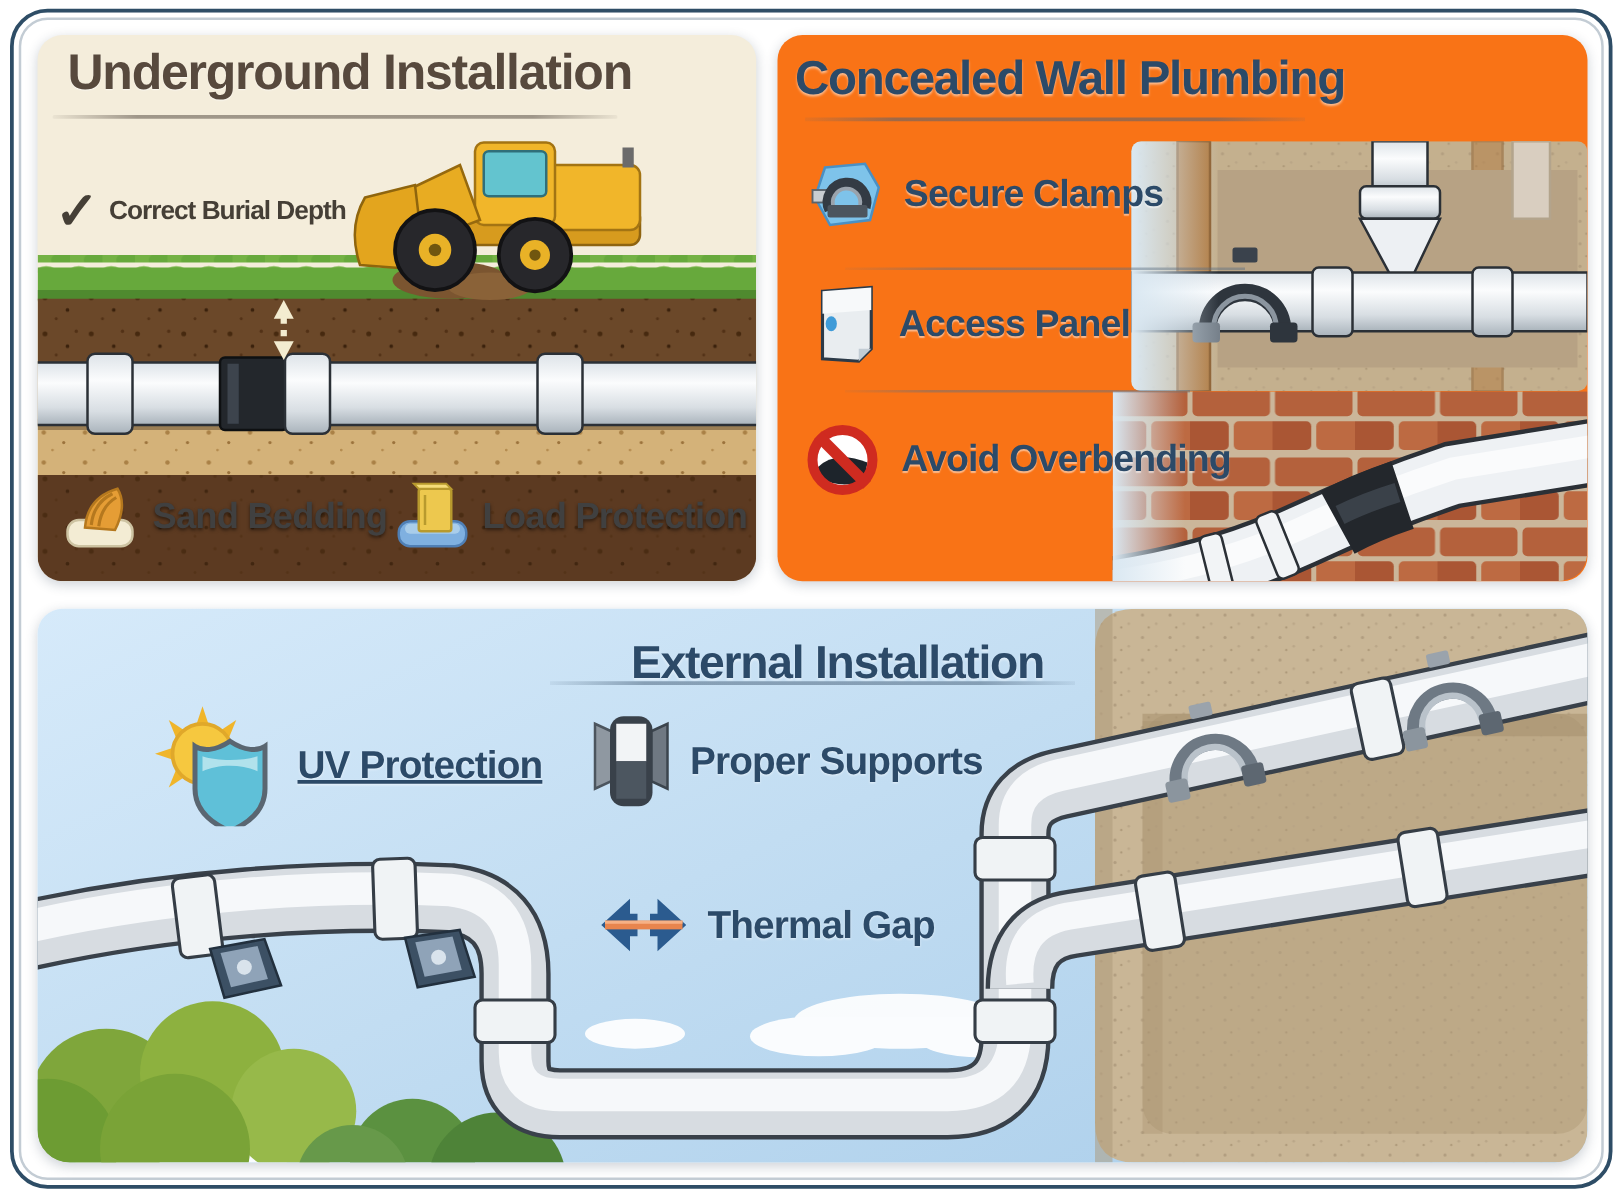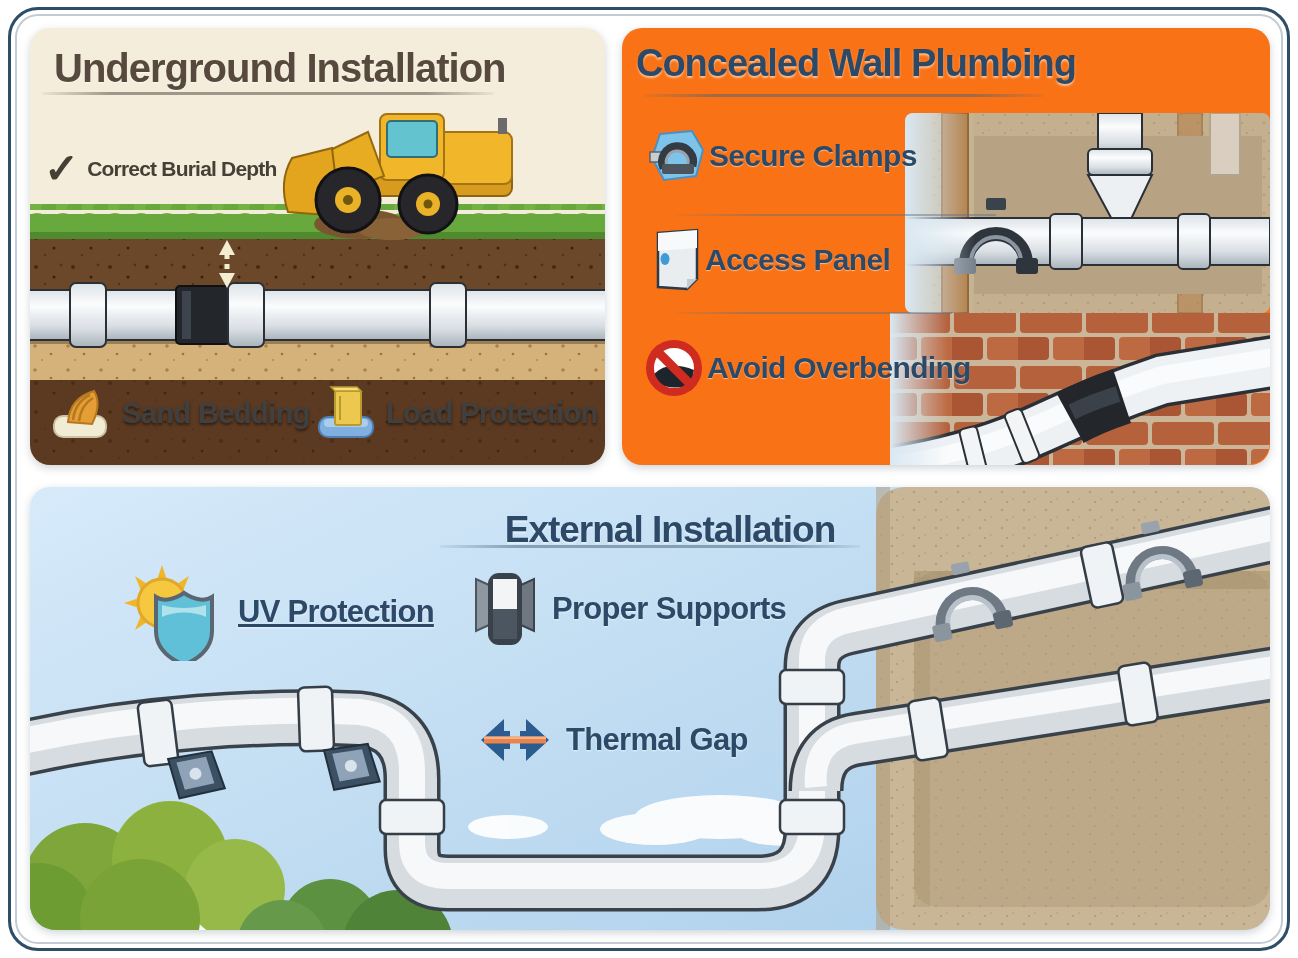--- a/index.html
+++ b/index.html
@@ -7,37 +7,37 @@
          font-family:"Liberation Sans",sans-serif;}
   .frame{position:absolute;left:8px;top:7px;width:1276px;height:938px;border:3px solid #2e4d66;
          border-radius:30px;box-shadow:inset 0 0 0 4px #ffffff, inset 0 0 0 6px #c3ccd4;}
   .panel{position:absolute;border-radius:20px;overflow:hidden;box-shadow:0 3px 9px rgba(40,60,80,.22);}
   .p1{left:30px;top:28px;width:575px;height:437px;background:#f4eddb;}
   .p2{left:622px;top:28px;width:648px;height:437px;background:#f97316;}
   .p3{left:30px;top:487px;width:1240px;height:443px;border-radius:20px 20px 26px 26px;
       background:linear-gradient(155deg,#d6eafa 0%,#c2ddf2 45%,#a9cdea 100%);}
   .art{position:absolute;left:0;top:0;width:100%;height:100%;display:block;}
 
-  .t1{position:absolute;left:24px;top:18px;font-size:40px;font-weight:bold;color:#57493d;
+  .t1{position:absolute;left:24px;top:8px;font-size:40px;font-weight:bold;color:#57493d;
       letter-spacing:-1px;text-shadow:0 1px 1px rgba(255,255,255,.65);}
   .u1{position:absolute;left:12px;top:64px;width:452px;height:3px;border-radius:2px;
       background:linear-gradient(90deg,rgba(90,80,70,.06),rgba(90,80,70,.55) 15%,rgba(90,80,70,.55) 85%,rgba(90,80,70,.06));}
   .check-row{position:absolute;left:14px;top:120px;display:flex;align-items:center;gap:8px;color:#453f36;}
   .check-glyph{font-size:42px;font-weight:bold;line-height:1;}
   .check-label{font-size:21px;font-weight:bold;letter-spacing:-.8px;}
   .ground-label{position:absolute;display:flex;align-items:center;gap:10px;color:#404040;
       font-weight:bold;font-size:29px;letter-spacing:-.6px;text-shadow:0 2px 3px rgba(0,0,0,.5);}
   .gl-sand{left:20px;top:356px;}
   .gl-load{left:286px;top:356px;}
 
   .t2{position:absolute;left:0;top:14px;width:468px;text-align:center;font-size:38px;font-weight:bold;
       color:#2c4a68;letter-spacing:-1px;text-shadow:0 2px 2px rgba(255,255,255,.55);}
   .u2{position:absolute;left:22px;top:66px;width:400px;height:2.5px;
       background:linear-gradient(90deg,rgba(70,95,120,.08),rgba(70,95,120,.5) 18%,rgba(70,95,120,.5) 82%,rgba(70,95,120,.08));}
-  .feat{position:absolute;display:flex;align-items:center;gap:3px;color:#2c4a68;font-weight:bold;
+  .feat{position:absolute;display:flex;align-items:center;gap:17px;color:#2c4a68;font-weight:bold;
       font-size:30px;letter-spacing:-.7px;text-shadow:0 1px 1px rgba(255,255,255,.5);}
   .f-clamps{left:26px;top:100px;}
   .f-panel{left:30px;top:200px;}
   .f-bend{left:22px;top:310px;}
   .divider{position:absolute;height:2px;
       background:linear-gradient(90deg,rgba(90,110,130,.06),rgba(90,110,130,.45) 25%,rgba(90,110,130,.45));}
   .d1{left:54px;top:186px;width:320px;}
   .d2{left:54px;top:284px;width:276px;}
 
   .t3{position:absolute;left:420px;top:8px;width:440px;text-align:center;font-size:37px;font-weight:bold;

